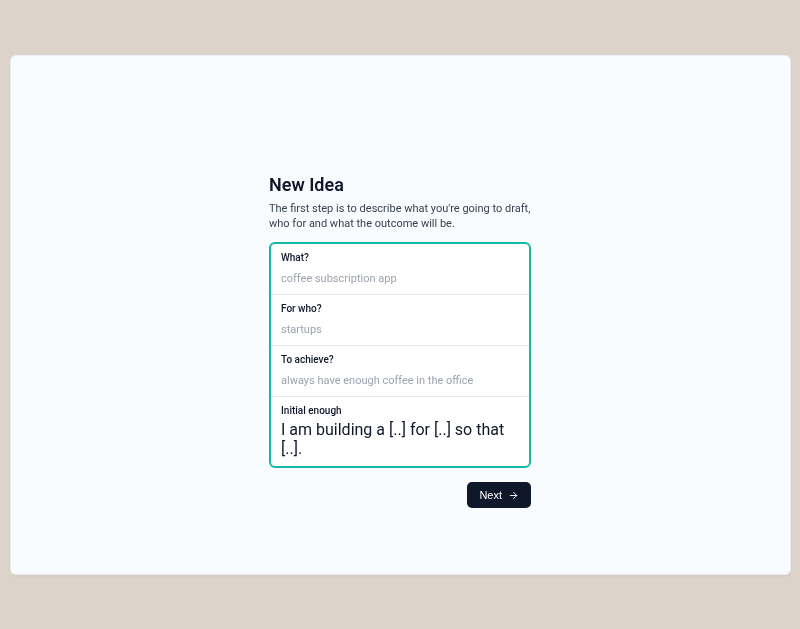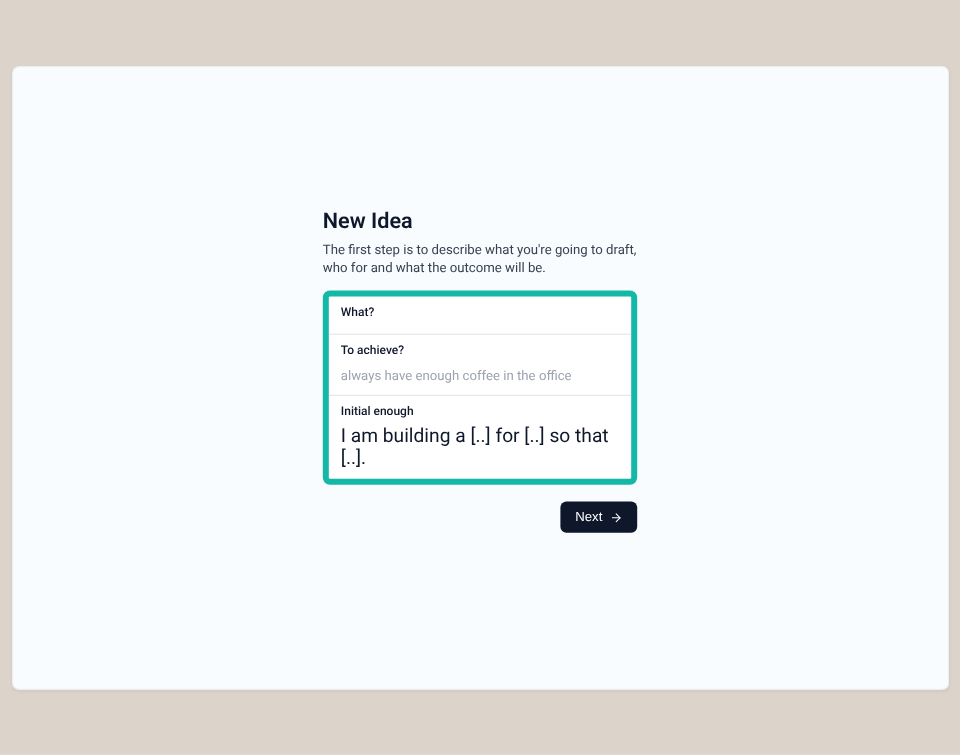--- a/index.html
+++ b/index.html
@@ -38,21 +38,21 @@
       margin-bottom: 6px;
     }
     .description {
       font-size: 11px;
       line-height: 1.45;
       color: #374151;
       margin-bottom: 10px;
     }
     .card {
       background: #fff;
-      border: 5px solid #14b8a6;
+      border: 2px solid #14b8a6;
       border-radius: 6px;
       overflow: hidden;
     }
     .field {
       padding: 8px 10px;
       border-bottom: 1px solid #e5e7eb;
     }
     .field:last-child {
       border-bottom: none;
     }
@@ -114,20 +114,25 @@
 <body>
 
 <div class="app-window">
   <div class="form-container">
     <h1 class="title">New Idea</h1>
     <p class="description">The first step is to describe what you're going to draft, who for and what the outcome will be.</p>
 
     <div class="card">
       <div class="field">
         <label class="field-label">What?</label>
+        <input class="field-input" type="text" placeholder="coffee subscription app" style="">
+      </div>
+      <div class="field">
+        <label class="field-label">For who?</label>
+        <input class="field-input" type="text" placeholder="startups" style="">
       </div>
       <div class="field">
         <label class="field-label">To achieve?</label>
         <input class="field-input" type="text" placeholder="always have enough coffee in the office" style="">
       </div>
       <div class="field">
         <label class="field-label">Initial enough</label>
         <div class="draft-text">I am building a [..] for [..] so that [..].</div>
       </div>
     </div>

